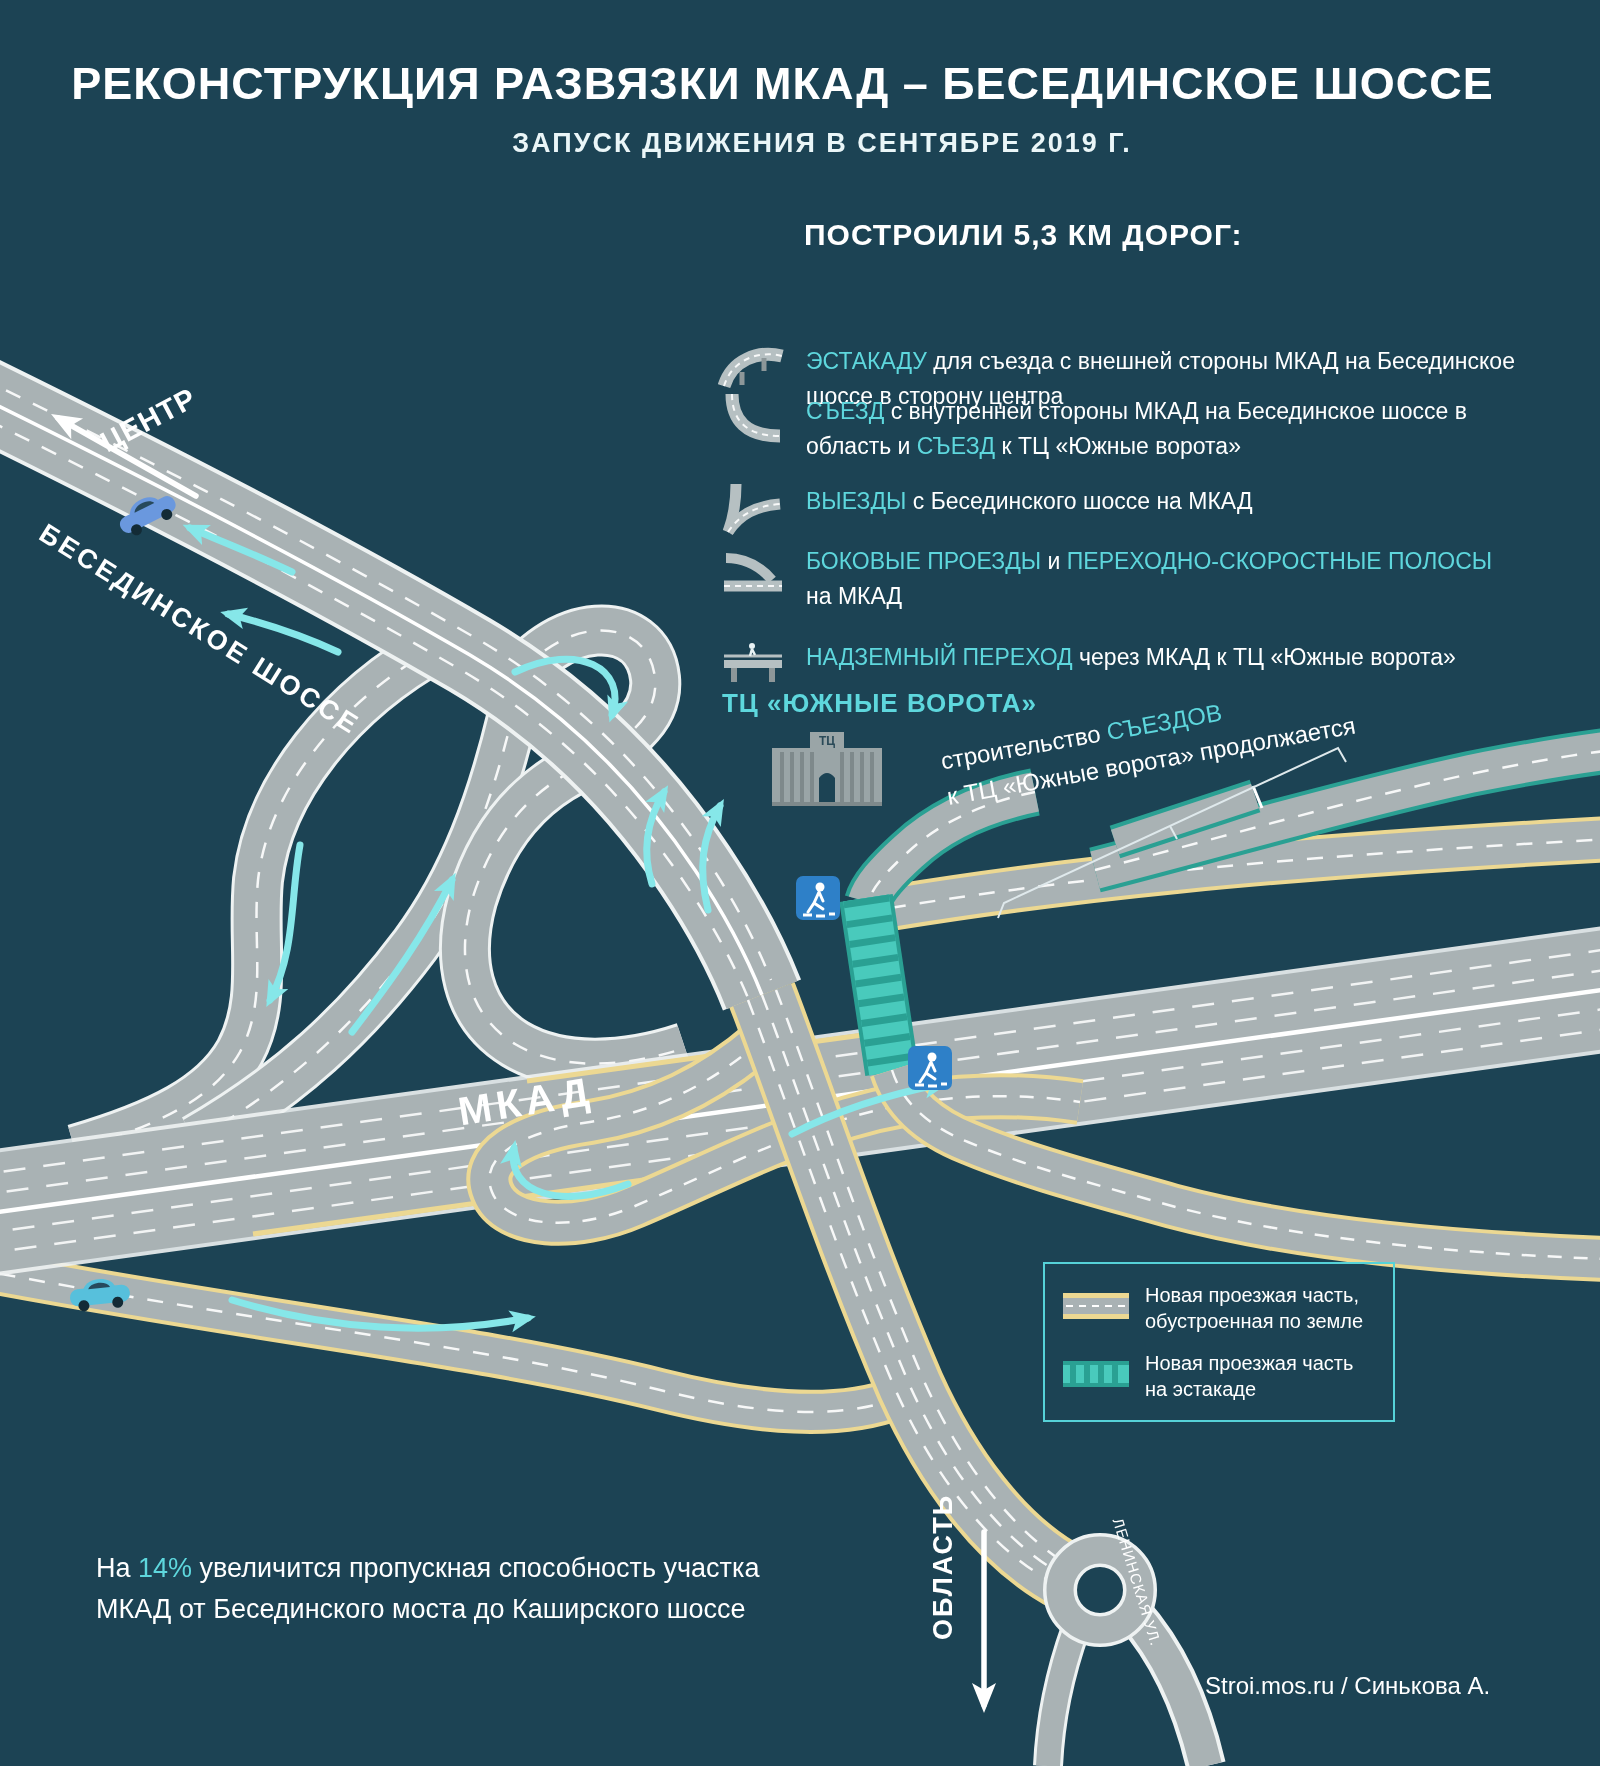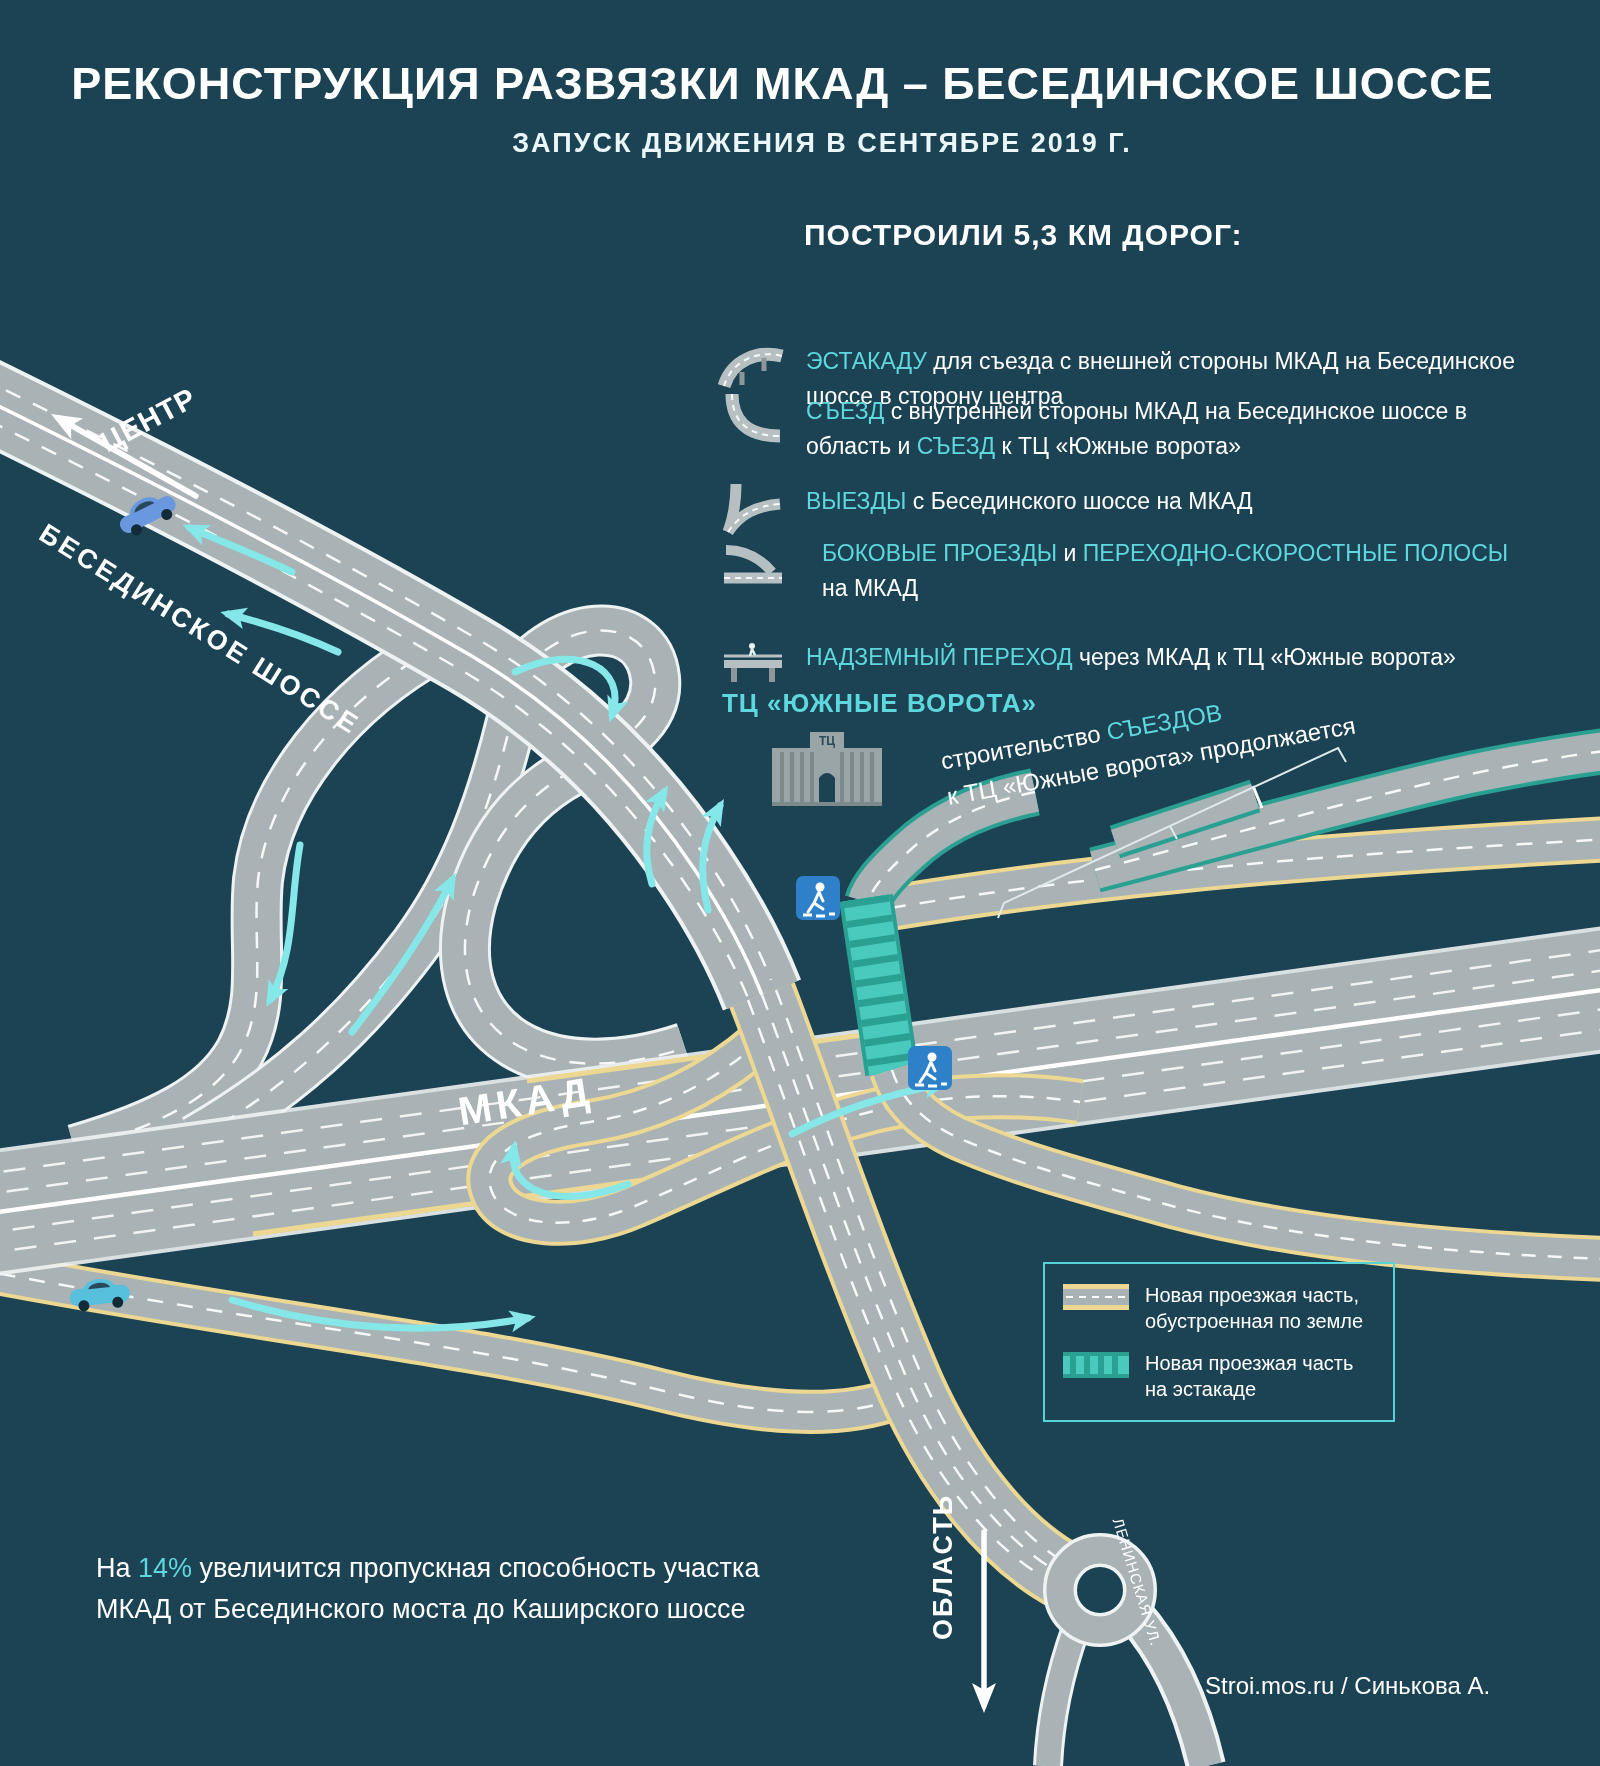--- a/index.html
+++ b/index.html
@@ -21,31 +21,31 @@
   #roadmap{position:absolute;left:0;top:0;z-index:1;}
   .ov{position:absolute;z-index:2;}
   .accent{color:var(--accent);}
   #title{left:0;top:58px;width:1565px;text-align:center;font-size:45px;font-weight:700;letter-spacing:1px;}
   #subtitle{left:0;top:128px;width:1600px;text-align:center;font-size:27px;font-weight:700;letter-spacing:2px;color:#eaf6f8;padding-left:44px;}
   #built-heading{left:804px;top:218px;font-size:30px;font-weight:700;letter-spacing:1px;}
   #built-list{left:718px;top:300px;width:800px;}
   .built-item{position:absolute;left:0;display:flex;align-items:flex-start;}
   .built-item .item-icon{width:88px;flex:0 0 88px;margin-top:-4px;}
   .built-item .item-text{font-size:23px;line-height:1.5;width:712px;}
-  #bi-0{top:0;margin-top:44px;} #bi-1{top:94px;} #bi-2{top:184px;} #bi-3{top:236px;gap:16px;} #bi-4{top:340px;}
+  #bi-0{top:0;margin-top:44px;} #bi-1{top:94px;} #bi-2{top:184px;} #bi-3{top:244px;} #bi-4{top:340px;}
   .map-label{white-space:nowrap;font-weight:700;}
   #lbl-center{left:95px;top:430px;font-size:29px;letter-spacing:1px;transform:rotate(-28deg);transform-origin:0 0;}
   #lbl-besedinskoe{left:50px;top:518px;font-size:27px;letter-spacing:3px;transform:rotate(32deg);transform-origin:0 0;}
   #lbl-mkad{left:455px;top:1090px;font-size:40px;letter-spacing:5px;transform:rotate(-9deg);transform-origin:0 0;}
   #lbl-oblast{left:928px;top:1640px;font-size:27px;letter-spacing:2px;transform:rotate(-90deg);transform-origin:0 0;}
   #lbl-leninskaya{left:1126px;top:1516px;font-size:15px;font-weight:400;letter-spacing:1px;transform:rotate(73deg);transform-origin:0 0;}
   #lbl-mall{left:657px;top:688px;width:380px;text-align:right;font-size:26px;font-weight:700;letter-spacing:1px;color:var(--accent);}
   #annotation{left:938px;top:744px;transform:rotate(-10deg);transform-origin:0 0;font-size:24px;line-height:1.5;font-weight:400;}
   #legend{left:1043px;top:1262px;width:352px;border:2px solid #56d2d8;padding:18px 16px;display:flex;flex-direction:column;gap:16px;}
-  .legend-row{display:flex;align-items:flex-start;gap:14px;}
+  .legend-row{display:flex;align-items:center;gap:14px;}
   .legend-label{font-size:20px;line-height:1.3;}
   #stats{left:96px;top:1500px;width:700px;font-size:27px;line-height:1.5;}
   #stat-1{margin-top:48px;}
   #credit{left:1205px;top:1672px;font-size:24px;}
 </style>
 </head>
 <body>
 
 <div id="stage">
 

